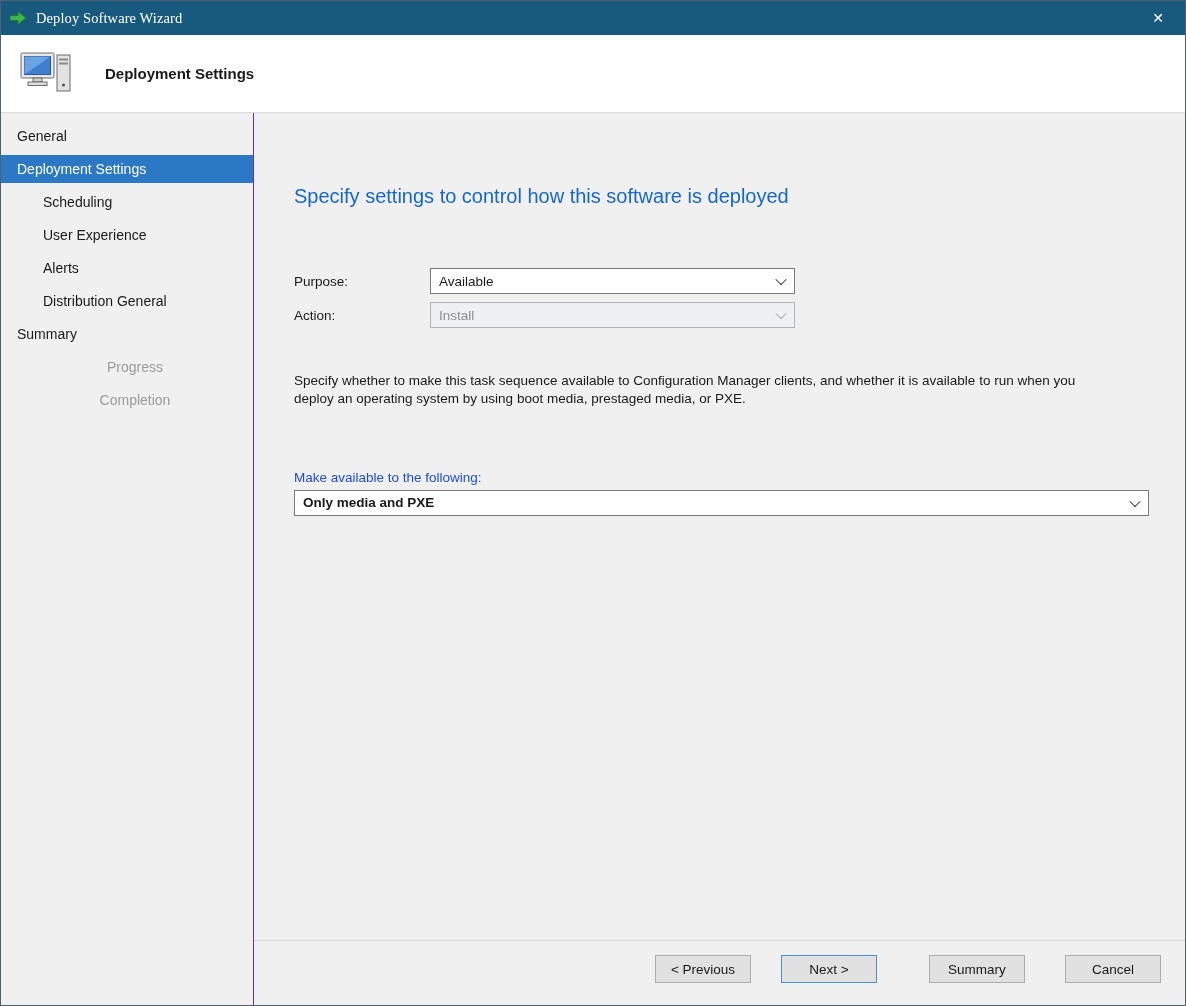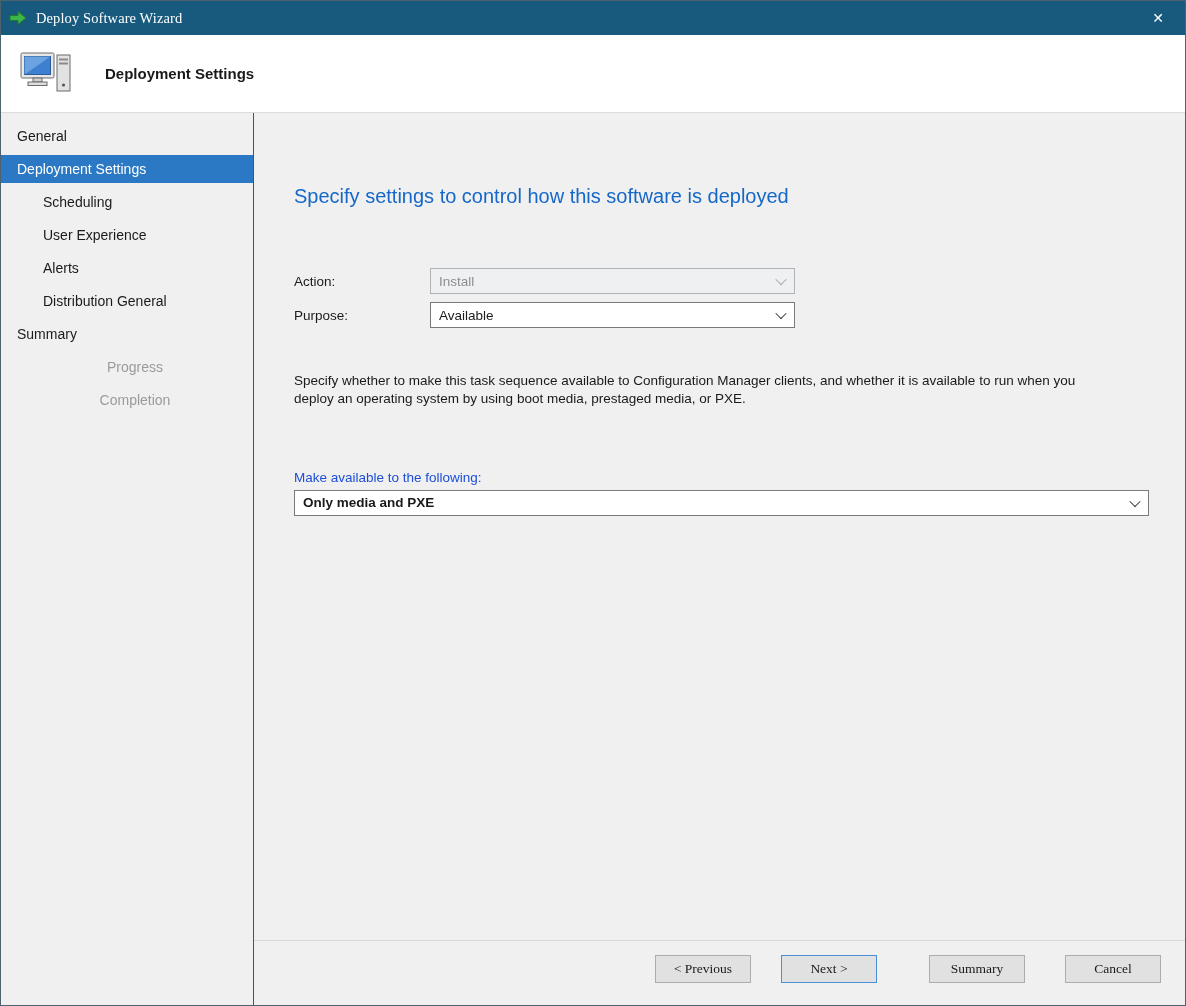--- a/index.html
+++ b/index.html
@@ -152,21 +152,21 @@
     align-items: center;
   }
   .btn {
     height: 28px;
     min-width: 96px;
     padding: 0 12px;
     background: #e1e1e1;
     border: 1px solid #adadad;
     font-size: 13.5px;
     color: #1a1a1a;
-    font-family: Liberation Serif, serif;
+    font-family: Liberation Sans, sans-serif;
     cursor: default;
   }
   .btn.default { border-color: #4a90d9; }
   .btn + .btn { margin-left: 30px; }
   .btn.gap-lg { margin-left: 52px; }
   .btn.gap-md { margin-left: 40px; }
 </style>
 </head>
 <body>
 
@@ -231,32 +231,32 @@
       </div>
     </div>
 
     <div class="content">
       <div class="content-inner">
 
         <div class="page-heading">Specify settings to control how this software is deployed</div>
 
         <div class="form-area">
           <div class="form-row">
-            <span class="form-label">Action:</span>
-            <div class="combo disabled">
-              <span>Install</span>
+            <span class="form-label">Purpose:</span>
+            <div class="combo">
+              <span>Available</span>
               <span class="chev-box">
                   <span class="chev"></span>
                 </span>
             </div>
           </div>
           <div class="form-row">
-            <span class="form-label">Purpose:</span>
-            <div class="combo">
-              <span>Available</span>
+            <span class="form-label">Action:</span>
+            <div class="combo disabled">
+              <span>Install</span>
               <span class="chev-box">
                   <span class="chev"></span>
                 </span>
             </div>
           </div>
         </div>
 
         <div class="description">Specify whether to make this task sequence available to Configuration Manager clients, and whether it is available to run when you deploy an operating system by using boot media, prestaged media, or PXE.</div>
 
         <div class="make-label">Make available to the following:</div>

